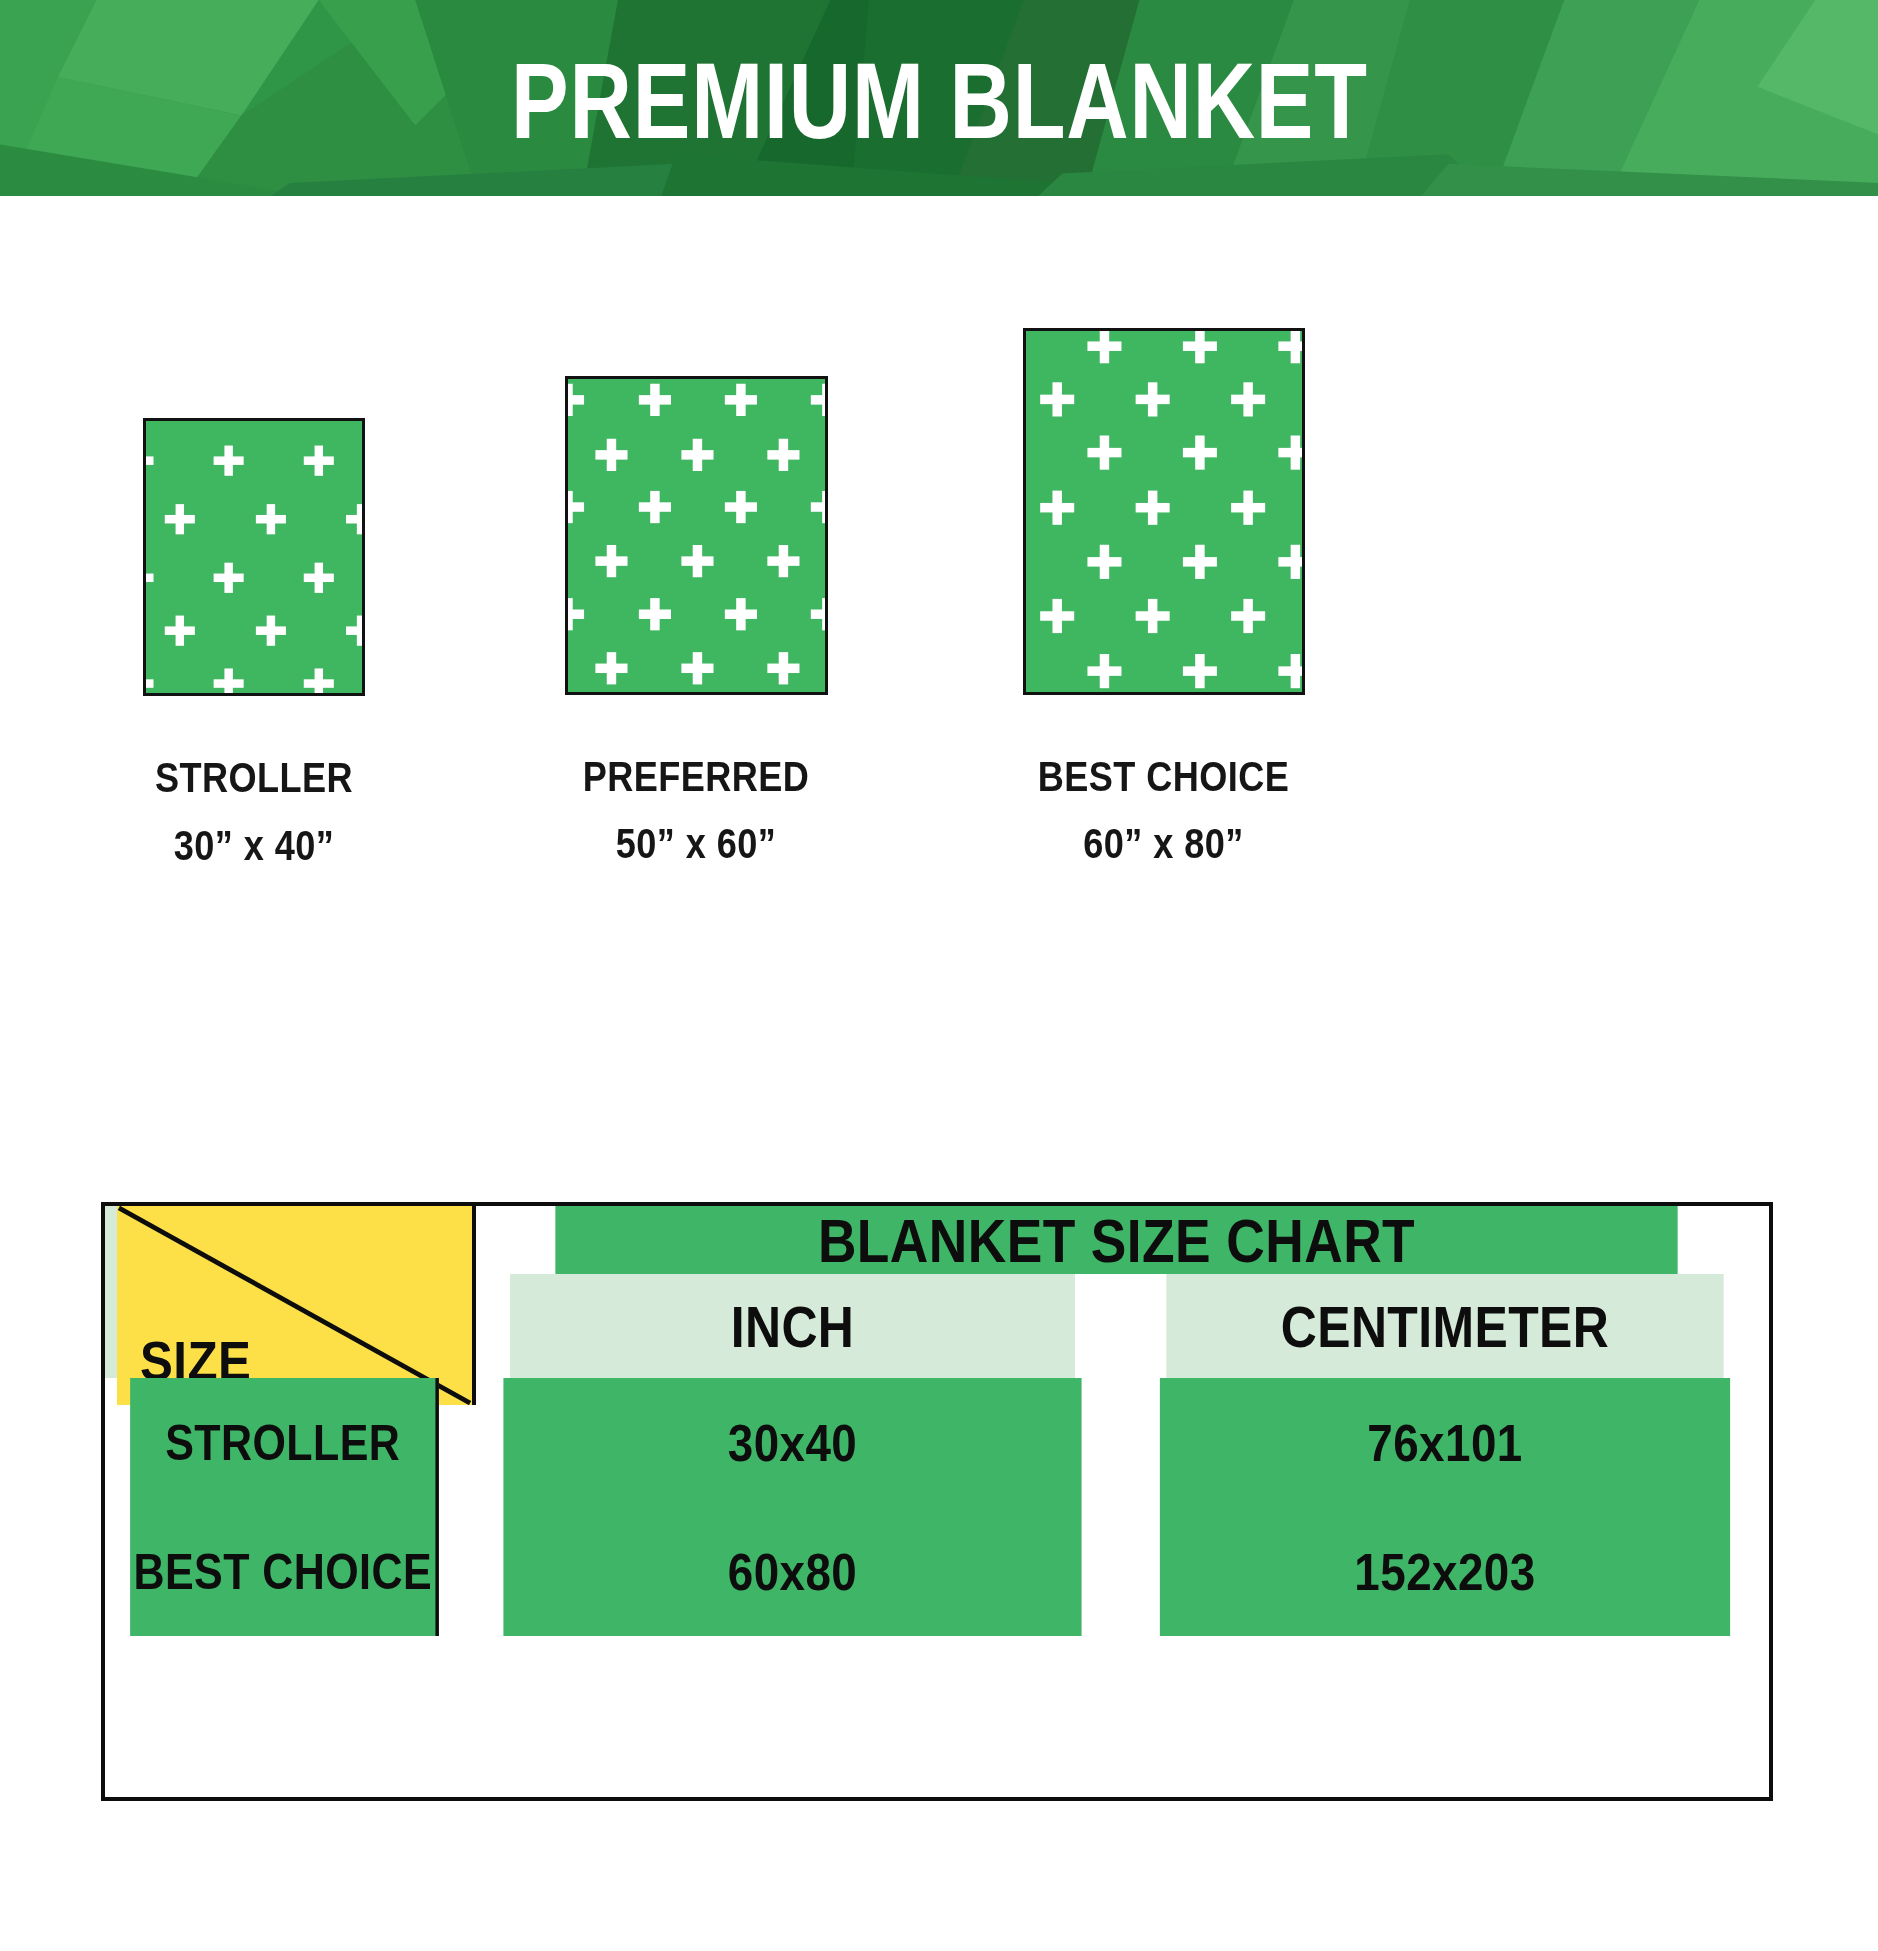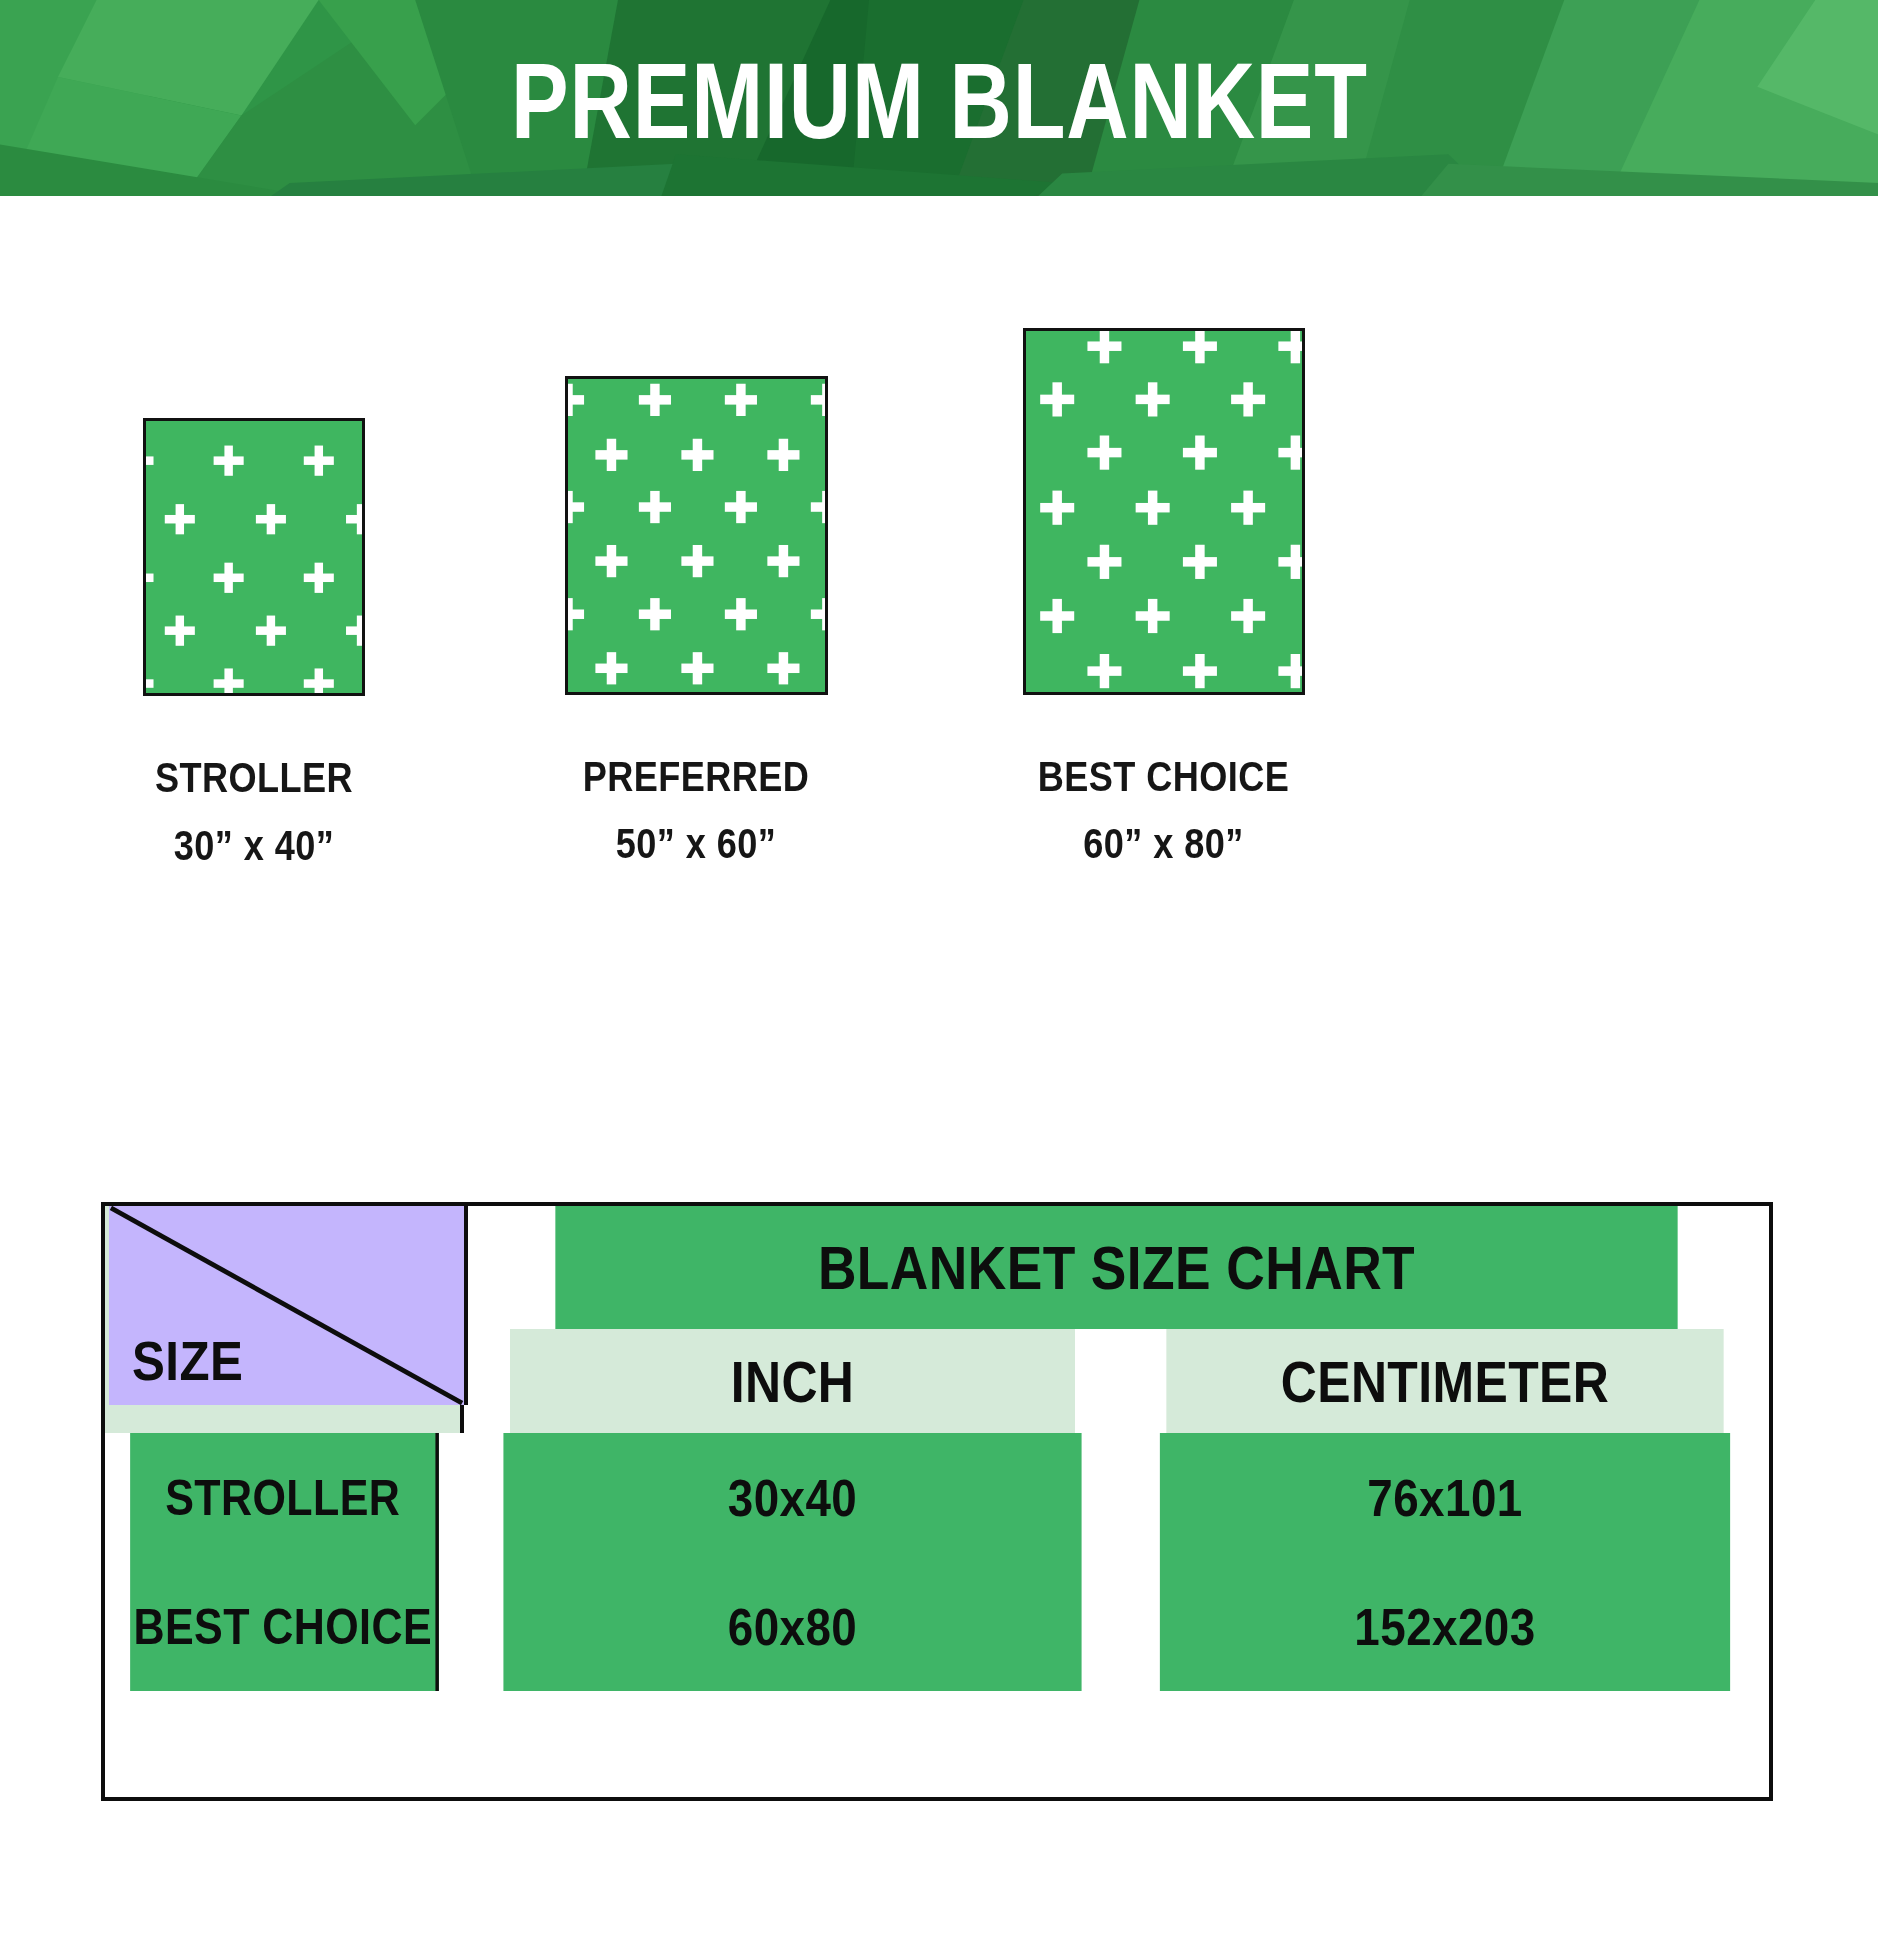--- a/index.html
+++ b/index.html
@@ -105,21 +105,21 @@
     width: 1672px;
     height: 599px;
     border: 4.8px solid #0d0d0d;
     box-sizing: border-box;
   }
   .tbl-row {
     display: flex;
     width: 100%;
     box-sizing: border-box;
   }
-  .tbl-row.r-head-title { height: 123px; }
+  .tbl-row.r-head-title { height: 68px; }
   .tbl-row.r-head-units { height: 104px; justify-content: space-between; }
   .tbl-row.r-data { height: 129px; }
 
   .cell {
     display: flex;
     align-items: center;
     justify-content: center;
     box-sizing: border-box;
     color: #0d0d0d;
     font-weight: 700;
@@ -129,25 +129,25 @@
   .col-size  { width: 359px; flex: 0 0 359px; border-right: 4.8px solid #0d0d0d; }
   .col-inch  { width: 657px; flex: 0 0 657px; }
   .col-cm    { flex: 1 1 auto; }
 
   .bg-dark  { background: #3fb567; }
   .bg-light { background: #d5ead9; }
 
   
   .size-corner {
     position: absolute;
-    left: 4px;
+    left: 12px;
     top: 0;
     width: 359px;
     height: 199px;
-    background: #c4b5fd;
+    background: #fde047;
     border-right: 4.8px solid #0d0d0d;
     box-sizing: border-box;
     overflow: hidden;
   }
   .size-corner svg {
     position: absolute;
     left: 0; top: 0;
     width: 100%; height: 100%;
   }
   .size-corner .size-text {

